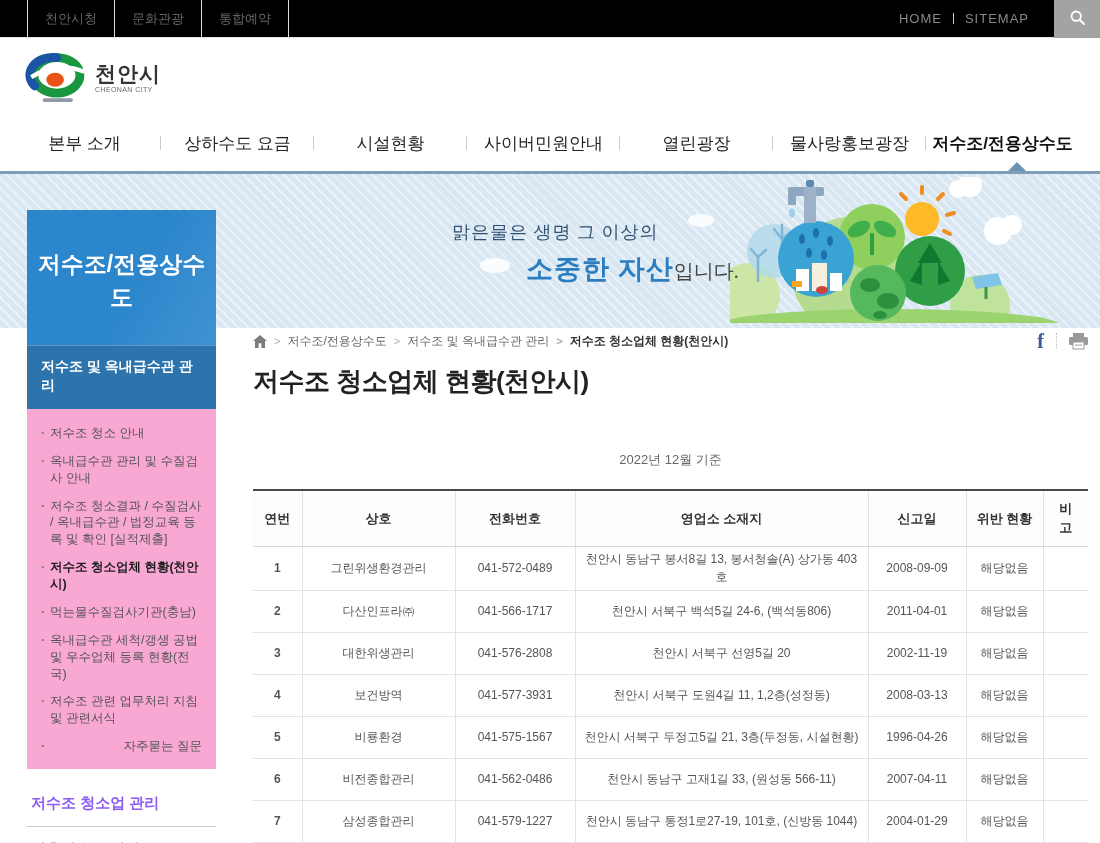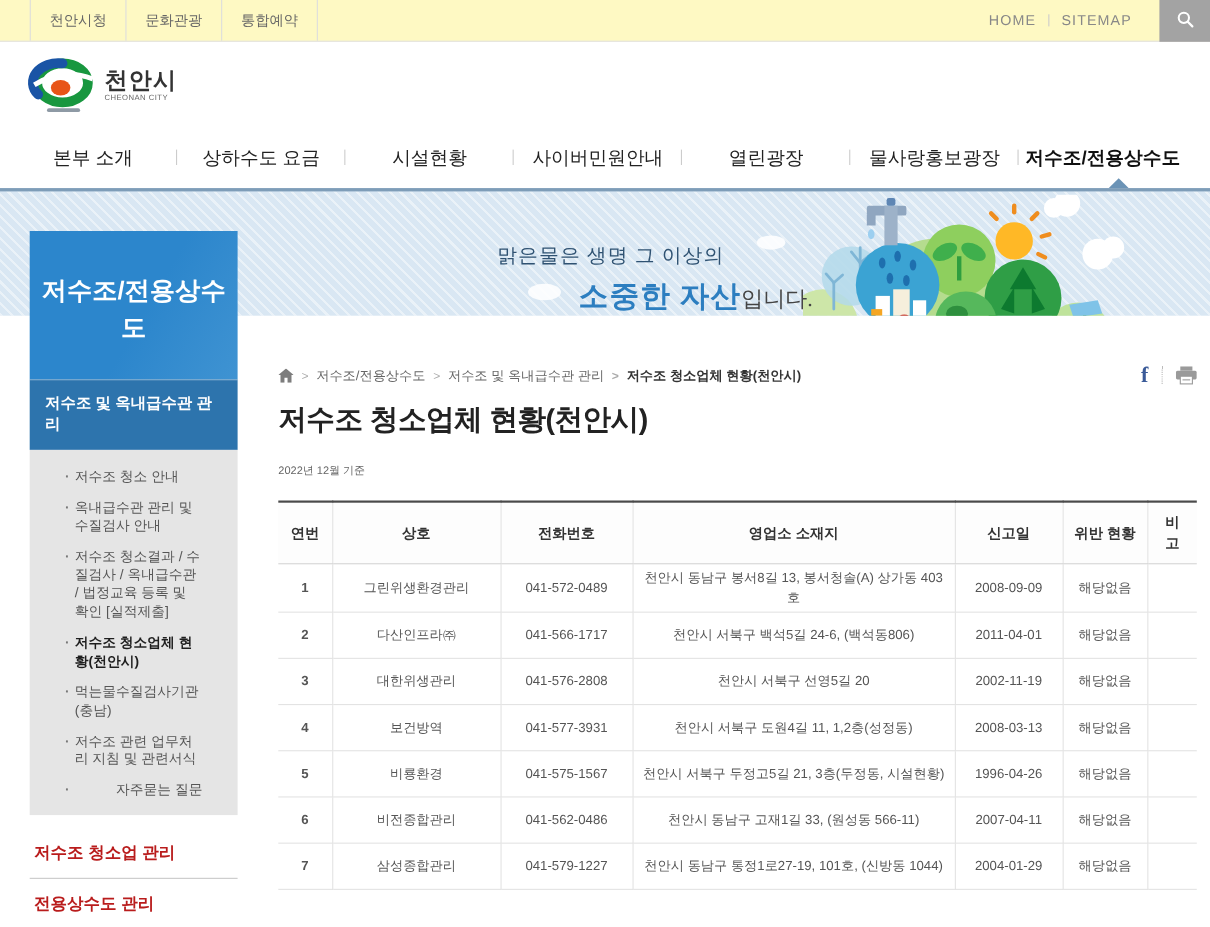--- a/index.html
+++ b/index.html
@@ -2,21 +2,21 @@
 <html lang="ko"><head>
 <meta charset="utf-8">
 <style>
   html,body{margin:0;padding:0;}
   body{width:1100px;height:843px;position:relative;overflow:hidden;background:#fff;
        font-family:"Liberation Sans","DejaVu Sans",sans-serif;}
   a{text-decoration:none;color:inherit;}
   ul{list-style:none;margin:0;padding:0;}
 
   
-  .topbar{position:absolute;top:0;left:0;right:0;height:38px;background:#fef9c3;
+  .topbar{position:absolute;top:0;left:0;right:0;height:38px;background:#000000;
           border-bottom:1px solid #e2e2e2;display:flex;align-items:stretch;box-sizing:border-box;}
   .topbar-links{display:flex;margin-left:27px;}
   .topbar-link{display:flex;align-items:center;padding:0 17px;font-size:13px;color:#666;
                border-left:1px solid #ddd;cursor:pointer;}
   .topbar-link:last-child{border-right:1px solid #ddd;}
   .topbar-right{margin-left:auto;display:flex;align-items:center;}
   .util-link{font-size:13px;color:#888;letter-spacing:1px;margin:0 11px;cursor:pointer;}
   .util-sep{width:1px;height:11px;background:#ccc;}
   .search-btn{width:46px;height:38px;background:#a3a3a3;border:none;margin-left:14px;
               cursor:pointer;display:flex;align-items:center;justify-content:center;padding:0;}
@@ -35,66 +35,66 @@
            align-items:center;padding:0 8px;}
   .nav-item{flex:1;text-align:center;font-size:17px;color:#222;position:relative;cursor:pointer;}
   .nav-item:not(:last-child)::after{content:"";position:absolute;right:0;top:50%;
            transform:translateY(-50%);width:1px;height:14px;background:#ccc;}
   .nav-item.active{font-weight:bold;color:#111;}
   .nav-arrow{position:absolute;top:162px;left:1008px;width:0;height:0;z-index:4;
              border-left:9px solid transparent;border-right:9px solid transparent;
              border-bottom:9px solid #6b93b6;}
 
   
-  .banner{position:absolute;top:171px;left:0;right:0;height:116px;box-sizing:border-box;
+  .banner{position:absolute;top:171px;left:0;right:0;height:157px;box-sizing:border-box;
           background-color:#d9e7f3;border-top:3px solid #7e9db8;overflow:hidden;
           background-image:repeating-linear-gradient(45deg,rgba(255,255,255,.45) 0 2px,rgba(255,255,255,0) 2px 7px);}
   .banner-text{position:absolute;left:452px;top:46px;
                font-family:"Liberation Serif","DejaVu Serif",serif;z-index:2;}
   .banner-line1{font-size:18px;color:#2f5272;letter-spacing:1px;}
   .banner-line2{margin-top:7px;padding-left:74px;font-size:20px;color:#444;}
   .banner-line2 .hl{font-size:27px;font-weight:bold;color:#2c7ec0;letter-spacing:1px;}
   .cloud{position:absolute;background:#fff;border-radius:50%;opacity:.85;}
   .cloud-a{left:480px;top:84px;width:30px;height:15px;}
   .cloud-b{left:688px;top:40px;width:26px;height:13px;}
   .banner-illustration{position:absolute;right:0;top:3px;width:370px;height:146px;}
 
   
   .sidebar{position:absolute;left:27px;top:210px;width:189px;z-index:5;}
   .sidebar-title{background:linear-gradient(120deg,#2c86cc 55%,#3f93d2);color:#fff;font-size:23px;
           font-weight:bold;text-align:center;padding:38px 10px 30px;line-height:1.45;
           word-break:break-all;box-sizing:border-box;}
   .sidebar-section{background:#2d74ad;color:#fff;font-size:14px;font-weight:bold;
           padding:11px 14px 13px;line-height:1.4;cursor:pointer;
           border-top:1px solid rgba(255,255,255,.25);}
-  .sidebar-menu{background:#e5e5e5;padding:16px 32px 12px;}
+  .sidebar-menu{background:#f9a8d4;padding:16px 14px 12px;}
   .side-item{font-size:12.5px;color:#555;line-height:1.35;margin-bottom:11px;
           padding-left:9px;position:relative;cursor:pointer;}
   .side-item::before{content:"\00B7";position:absolute;left:0;font-weight:bold;color:#777;}
   .side-item.active{font-weight:bold;color:#1e1e1e;}
   .side-item:last-child{margin-bottom:2px;text-align:right;}
   .sidebar-bottom{margin-top:12px;}
-  .side-bottom-item{font-size:15px;font-weight:bold;color:#b91c1c;padding:13px 4px;
+  .side-bottom-item{font-size:15px;font-weight:bold;color:#8b5cf6;padding:13px 4px;
           border-bottom:1px solid #c9c9c9;cursor:pointer;}
 
   
   .content{position:absolute;left:253px;top:331px;width:835px;}
   .crumb-row{display:flex;align-items:center;height:20px;}
   .home-icon{display:flex;align-items:center;cursor:pointer;}
   .breadcrumb{display:flex;align-items:center;}
   .crumb{font-size:12px;color:#666;margin-left:7px;cursor:pointer;white-space:nowrap;}
   .crumb::before{content:">";color:#aaa;margin-right:7px;font-size:11px;}
   .crumb:last-child{font-weight:bold;color:#333;}
   .share{margin-left:auto;display:flex;align-items:center;gap:12px;}
   .fb{color:#3a5a98;font-family:"Liberation Serif","DejaVu Serif",serif;font-weight:bold;
       font-size:20px;line-height:1;cursor:pointer;}
   .share-sep{height:16px;border-left:1px dotted #bbb;}
   .print{cursor:pointer;display:flex;align-items:center;}
   .page-title{margin:13px 0 0;font-size:26px;color:#222;font-weight:bold;letter-spacing:-.5px;}
-  .date-note{text-align:left;font-size:10px;color:#666;margin-top:22px;}
+  .date-note{text-align:center;font-size:13px;color:#666;margin-top:52px;}
 
   .data-table{width:100%;border-collapse:collapse;table-layout:fixed;margin-top:20px;
               border-top:2px solid #4a4a4a;}
   .data-table th{height:56px;font-size:13px;color:#333;font-weight:bold;background:#fdfdfd;
               border-bottom:1px solid #d5d5d5;border-right:1px solid #e3e3e3;
               vertical-align:middle;padding:4px 6px;line-height:1.5;box-sizing:border-box;}
   .data-table th:last-child{border-right:none;padding:0 13px;}
   .data-table td{height:42px;font-size:12px;color:#555;text-align:center;vertical-align:middle;
               border-bottom:1px solid #e3e3e3;border-right:1px solid #e3e3e3;
               padding:3px 6px;line-height:1.55;box-sizing:border-box;}
@@ -254,20 +254,21 @@
   <aside class="sidebar">
     <div class="sidebar-title">저수조/전용상수도</div>
     <div class="sidebar-section">저수조 및 옥내급수관 관리</div>
     <ul class="sidebar-menu">
 
     <li class="side-item">저수조 청소 안내</li>
         <li class="side-item">옥내급수관 관리 및 수질검사 안내</li>
         <li class="side-item">저수조 청소결과 / 수질검사 / 옥내급수관 / 법정교육 등록 및 확인 [실적제출]</li>
         <li class="side-item active">저수조 청소업체 현황(천안시)</li>
         <li class="side-item">먹는물수질검사기관(충남)</li>
+        <li class="side-item">옥내급수관 세척/갱생 공법 및 우수업체 등록 현황(전국)</li>
         <li class="side-item">저수조 관련 업무처리 지침 및 관련서식</li>
         <li class="side-item">자주묻는 질문</li>
       </ul>
     <ul class="sidebar-bottom">
 
     <li class="side-bottom-item">저수조 청소업 관리</li>
         <li class="side-bottom-item">전용상수도 관리</li>
       </ul>
   </aside>
 

